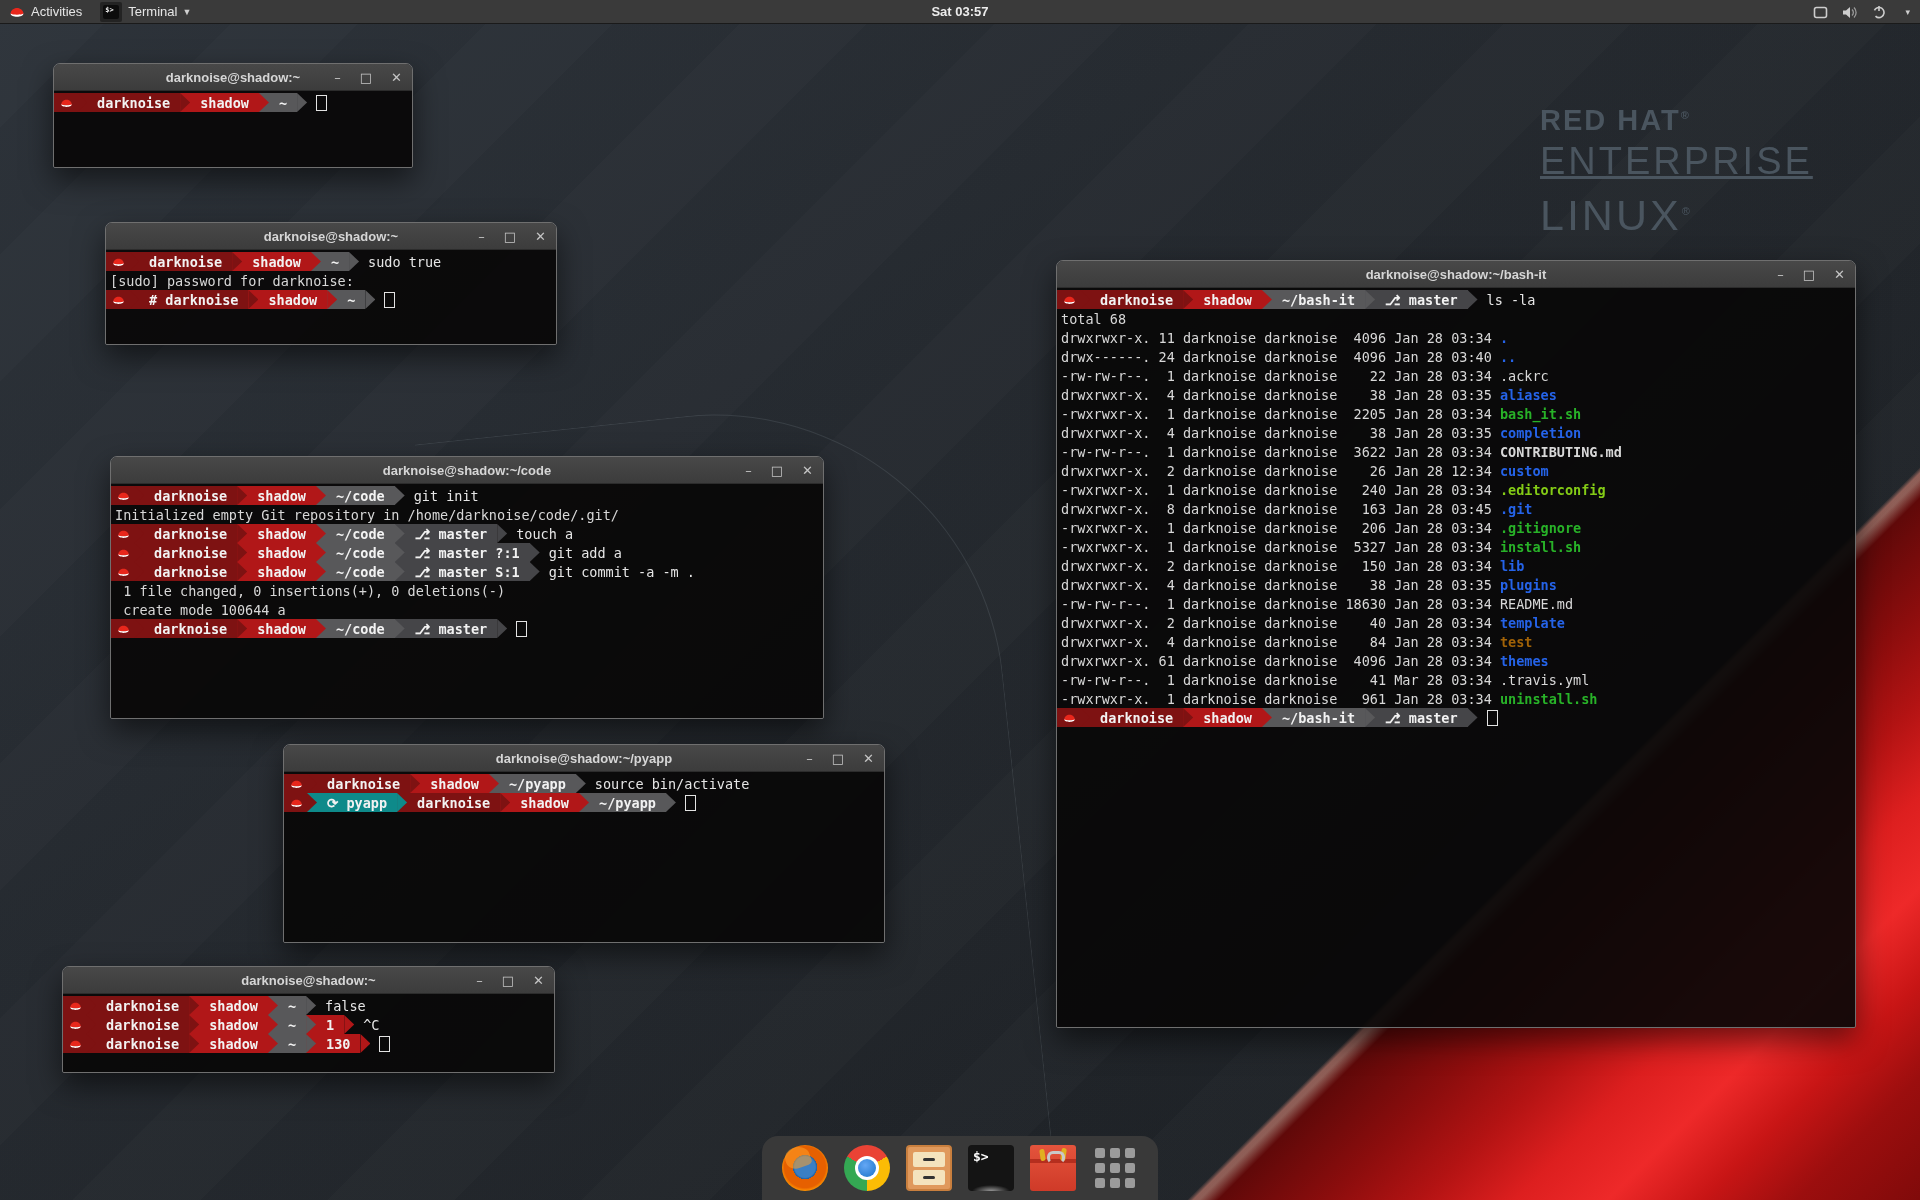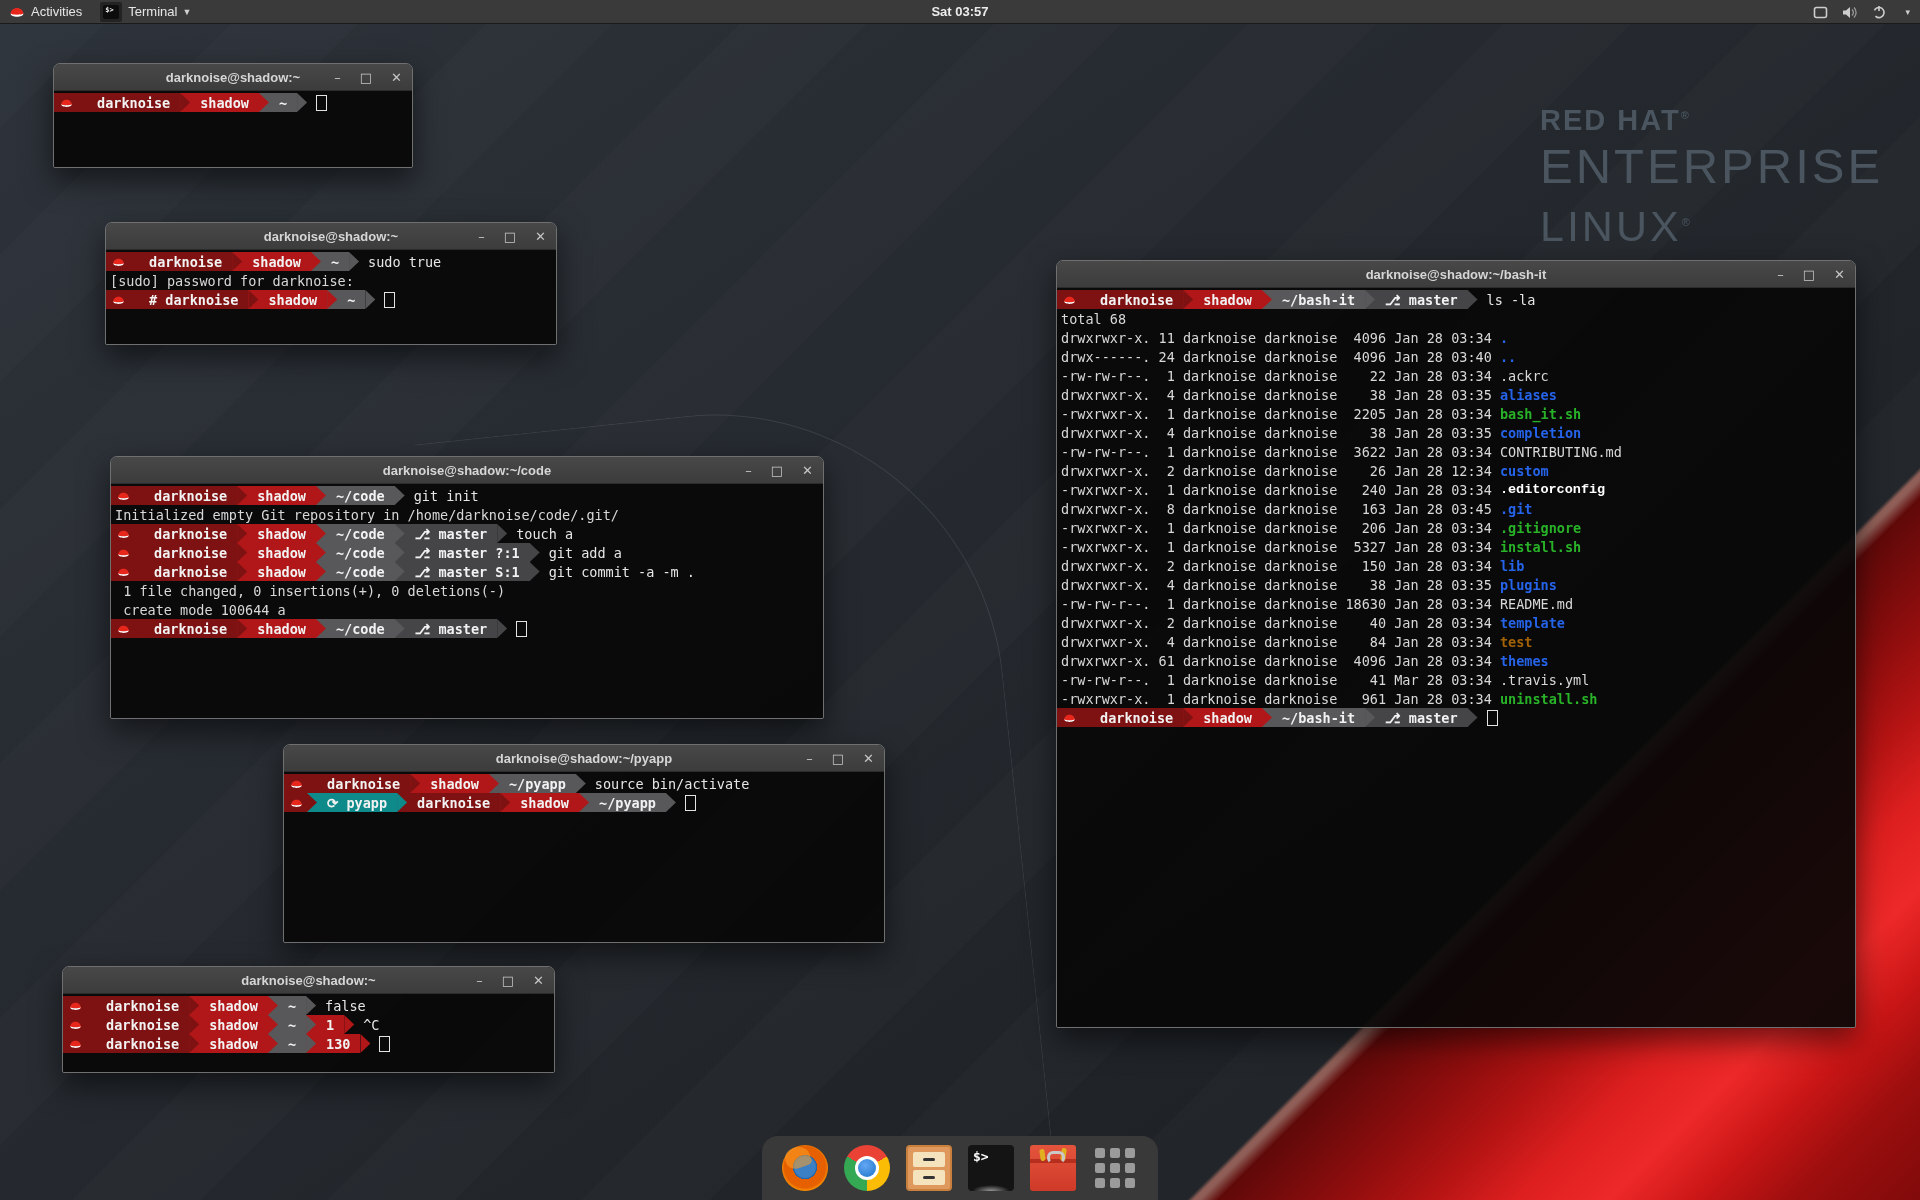--- a/index.html
+++ b/index.html
@@ -46,21 +46,21 @@
   .seg{height:19px;display:flex;align-items:center;padding:0 10px;font-weight:bold;color:#f2f2f2;}
   .seg.rh{padding:0 4px 0 6px;}
   .sep{width:10px;height:19px;position:relative;flex:0 0 auto;}
   .sep b{position:absolute;inset:0;clip-path:polygon(0 0,100% 50%,0 100%);}
   .cmd{margin-left:9px;color:#e6e6e6;}
   .cursor{display:inline-block;width:9px;height:14px;border:1.5px solid #e3e3e3;margin-left:9px;flex:0 0 auto;}
   .name{font-weight:bold;}
   
   #logo{position:absolute;left:1540px;top:106px;color:#4a555f;z-index:1;line-height:1;}
   #logo .l1{font-size:29px;font-weight:bold;letter-spacing:2px;}
-  #logo .l2{font-size:49px;font-weight:300;letter-spacing:3px;margin-top:7px;}
+  #logo .l2{font-size:38px;font-weight:300;letter-spacing:3px;margin-top:7px;text-decoration:underline;}
   #logo .l3{font-size:43px;font-weight:300;letter-spacing:3px;margin-top:14px;}
   #logo sup{font-size:11px;}
   
   #dock{position:absolute;left:50%;bottom:0;transform:translateX(-50%);height:64px;
     background:rgba(58,58,58,0.96);border-radius:16px 16px 0 0;display:flex;align-items:center;
     gap:16px;padding:0 20px;z-index:40;}
   .dock-ico{width:46px;height:46px;position:relative;cursor:pointer;}
   .ico-firefox{border-radius:50%;background:
     radial-gradient(circle at 50% 48%,#3b7fc4 0 31%,#1f5fa0 36%,#e66000 37% 62%,#ff9400 72%,#cc4e00 100%);}
   .ico-firefox:after{content:"";position:absolute;left:6%;top:4%;width:55%;height:45%;
@@ -273,23 +273,23 @@
                 <path d="M2 9c0-4 4-7 8-7s8 3 8 7c0 1-1 2-3 2H5c-2 0-3-1-3-2z" fill="#e8271c"></path>
                 <path d="M2 9c2 2 14 2 16 0 0 3-4 4-8 4S2 12 2 9z" fill="#fff"></path>
               </svg></span><span class="sep" style="background: rgb(126, 18, 18);"><b style="background: rgb(126, 18, 18);"></b></span><span class="seg user" style="background: rgb(126, 18, 18);">darknoise</span><span class="sep" style="background: rgb(177, 23, 24);"><b style="background: rgb(126, 18, 18);"></b></span><span class="seg host" style="background: rgb(177, 23, 24);">shadow</span><span class="sep" style="background: rgb(88, 88, 90);"><b style="background: rgb(177, 23, 24);"></b></span><span class="seg path" style="background: rgb(88, 88, 90);">~/bash-it</span><span class="sep" style="background: rgb(69, 69, 72);"><b style="background: rgb(88, 88, 90);"></b></span><span class="seg git" style="background: rgb(69, 69, 72);">⎇ master</span><span class="sep" style="background: transparent;"><b style="background: rgb(69, 69, 72);"></b></span><span class="cmd">ls -la</span></div>
           <div class="line out">total 68</div>
           <div class="line out"><span>drwxrwxr-x. 11 darknoise darknoise  4096 Jan 28 03:34 </span><span class="name" style="color: rgb(37, 99, 232);">.</span></div>
           <div class="line out"><span>drwx------. 24 darknoise darknoise  4096 Jan 28 03:40 </span><span class="name" style="color: rgb(37, 99, 232);">..</span></div>
           <div class="line out"><span>-rw-rw-r--.  1 darknoise darknoise    22 Jan 28 03:34 </span><span class="name" style="color: rgb(216, 216, 216); font-weight: normal;">.ackrc</span></div>
           <div class="line out"><span>drwxrwxr-x.  4 darknoise darknoise    38 Jan 28 03:35 </span><span class="name" style="color: rgb(37, 99, 232);">aliases</span></div>
           <div class="line out"><span>-rwxrwxr-x.  1 darknoise darknoise  2205 Jan 28 03:34 </span><span class="name" style="color: rgb(40, 178, 40);">bash_it.sh</span></div>
           <div class="line out"><span>drwxrwxr-x.  4 darknoise darknoise    38 Jan 28 03:35 </span><span class="name" style="color: rgb(37, 99, 232);">completion</span></div>
-          <div class="line out"><span>-rw-rw-r--.  1 darknoise darknoise  3622 Jan 28 03:34 </span><span class="name" style="color: rgb(216, 216, 216); font-weight: normal;">CONTRIBUTING.md</span></div>
+          <div class="line out"><span>-rw-rw-r--.  1 darknoise darknoise  3622 Jan 28 03:34 </span><span class="name" style="color: rgb(216, 216, 216); font-weight: bold;">CONTRIBUTING.md</span></div>
           <div class="line out"><span>drwxrwxr-x.  2 darknoise darknoise    26 Jan 28 12:34 </span><span class="name" style="color: rgb(37, 99, 232);">custom</span></div>
-          <div class="line out"><span>-rwxrwxr-x.  1 darknoise darknoise   240 Jan 28 03:34 </span><span class="name" style="color: #ffffff; font-family: Liberation Mono, monospace;">.editorconfig</span></div>
+          <div class="line out"><span>-rwxrwxr-x.  1 darknoise darknoise   240 Jan 28 03:34 </span><span class="name" style="color: #84cc16;">.editorconfig</span></div>
           <div class="line out"><span>drwxrwxr-x.  8 darknoise darknoise   163 Jan 28 03:45 </span><span class="name" style="color: rgb(37, 99, 232);">.git</span></div>
           <div class="line out"><span>-rwxrwxr-x.  1 darknoise darknoise   206 Jan 28 03:34 </span><span class="name" style="color: rgb(40, 178, 40);">.gitignore</span></div>
           <div class="line out"><span>-rwxrwxr-x.  1 darknoise darknoise  5327 Jan 28 03:34 </span><span class="name" style="color: rgb(40, 178, 40);">install.sh</span></div>
           <div class="line out"><span>drwxrwxr-x.  2 darknoise darknoise   150 Jan 28 03:34 </span><span class="name" style="color: rgb(37, 99, 232);">lib</span></div>
           <div class="line out"><span>drwxrwxr-x.  4 darknoise darknoise    38 Jan 28 03:35 </span><span class="name" style="color: rgb(37, 99, 232);">plugins</span></div>
           <div class="line out"><span>-rw-rw-r--.  1 darknoise darknoise 18630 Jan 28 03:34 </span><span class="name" style="color: rgb(216, 216, 216); font-weight: normal;">README.md</span></div>
           <div class="line out"><span>drwxrwxr-x.  2 darknoise darknoise    40 Jan 28 03:34 </span><span class="name" style="color: rgb(37, 99, 232);">template</span></div>
           <div class="line out"><span>drwxrwxr-x.  4 darknoise darknoise    84 Jan 28 03:34 </span><span class="name" style="color: #a16207;">test</span></div>
           <div class="line out"><span>drwxrwxr-x. 61 darknoise darknoise  4096 Jan 28 03:34 </span><span class="name" style="color: rgb(37, 99, 232);">themes</span></div>
           <div class="line out"><span>-rw-rw-r--.  1 darknoise darknoise    41 Mar 28 03:34 </span><span class="name" style="color: rgb(216, 216, 216); font-weight: normal;">.travis.yml</span></div>

